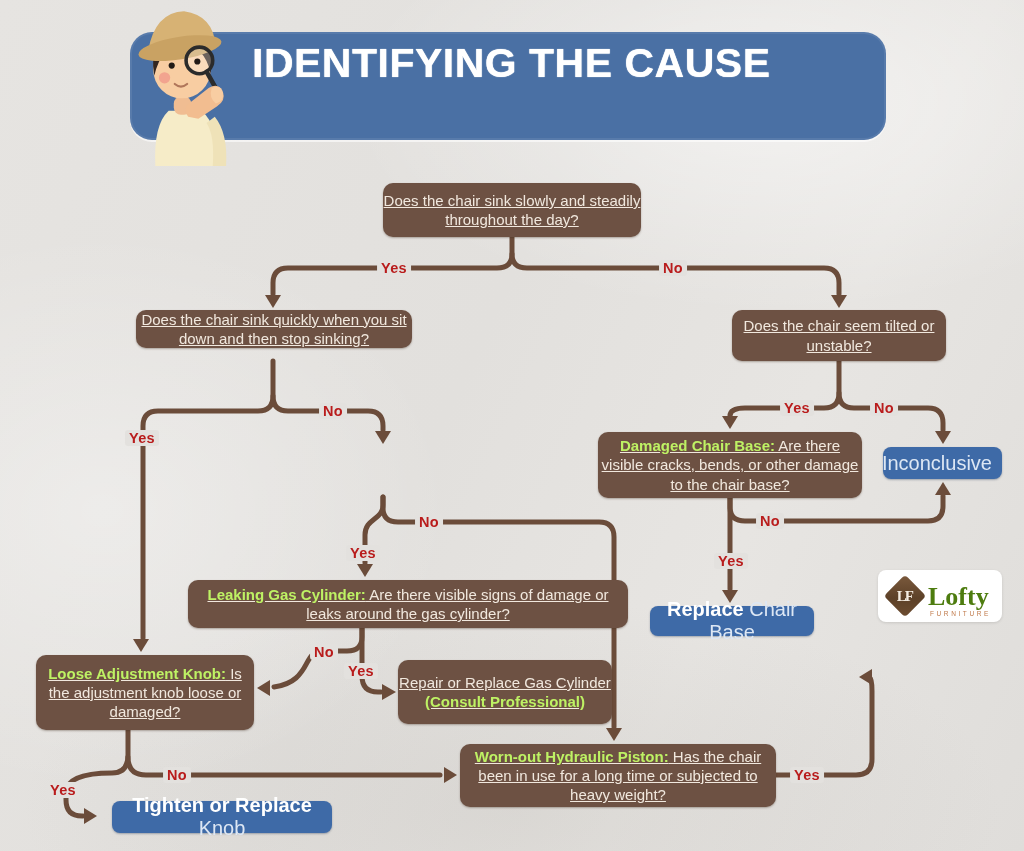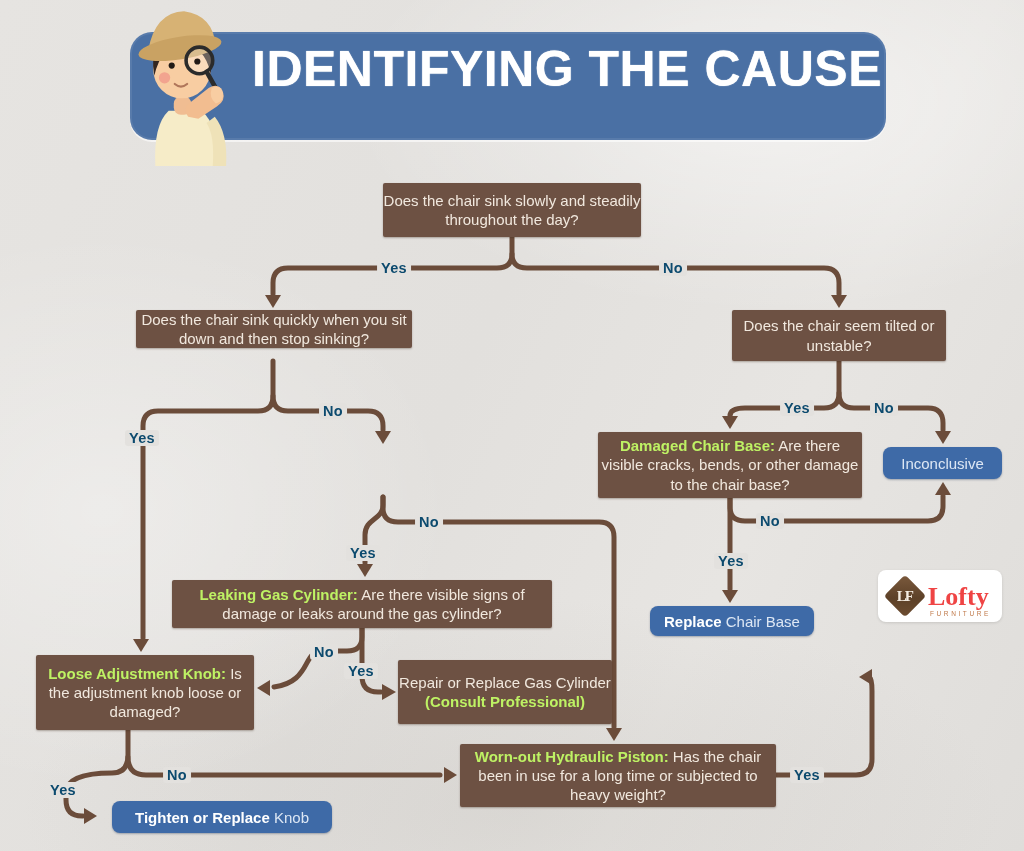--- a/index.html
+++ b/index.html
@@ -12,62 +12,62 @@
       radial-gradient(ellipse 700px 300px at 50% 95%, rgba(180,176,170,0.25), rgba(180,176,170,0) 70%),
       linear-gradient(115deg,#e6e4e1 0%,#e2e0dd 45%,#e7e5e2 70%,#dfddda 100%);
   }
   .hdr{
     position:absolute;left:130px;top:32px;width:756px;height:108px;
     background:#4a70a4;border-radius:22px;z-index:1;
     box-shadow:0 2px 0 rgba(255,255,255,0.6), inset 0 0 0 2px rgba(255,255,255,0.08);
   }
   .hdr-text{
     position:absolute;left:252px;top:40px;z-index:2;color:#ffffff;
-    font-weight:bold;font-size:50px;line-height:1.17;letter-spacing:0.5px;
+    font-weight:bold;font-size:41px;line-height:1.17;letter-spacing:0.5px;
     text-shadow:0 0 1px #fff;white-space:nowrap;
   }
   .hdr-text .l2{margin-left:14px;}
   .node{
-    position:absolute;background:#6d5143;border-radius:2px;color:#f1e8de;
+    position:absolute;background:#6d5143;border-radius:10px;color:#f1e8de;
     display:flex;align-items:center;justify-content:center;text-align:center;
     font-size:15px;line-height:1.28;padding:5px 0;box-sizing:border-box;
-    box-shadow:0 1px 2px rgba(60,40,25,0.35);z-index:3;
+    box-shadow:0 1px 2px rgba(60,40,25,0.35);z-index:3;text-decoration:underline;
   }
   .node b{color:#bef264;}
   .result{
     position:absolute;background:#3e6aa7;border-radius:8px;color:#dde7f4;
-    display:flex;align-items:center;justify-content:center;text-align:center;
-    font-size:15px;padding:4px 10px;box-sizing:border-box;
+    display:flex;align-items:center;justify-content:flex-end;text-align:center;
+    font-size:20px;padding:4px 10px;box-sizing:border-box;
     box-shadow:0 1px 2px rgba(30,50,80,0.35);z-index:3;
   }
   .result b{color:#ffffff;}
   .edge-label{
     position:absolute;transform:translate(-50%,-50%);z-index:4;
-    color:#0c4a6e;font-weight:bold;font-size:14.5px;
+    color:#b91c1c;font-weight:bold;font-size:14.5px;
     background:#e3e1de;padding:0 4px;border-radius:3px;letter-spacing:0.3px;
   }
   #connectors{position:absolute;left:0;top:0;z-index:2;pointer-events:none;}
   #connectors path{stroke:#6b4c3a;stroke-width:5;fill:none;stroke-linecap:round;}
   #connectors polygon{fill:#6b4c3a;}
   .logo{
     position:absolute;left:878px;top:570px;width:124px;height:52px;
     background:#ffffff;border-radius:8px;z-index:3;display:flex;align-items:center;
     box-shadow:0 1px 3px rgba(0,0,0,0.12);padding:0 6px;box-sizing:border-box;
   }
   .logo-diamond{
     width:30px;height:30px;transform:rotate(45deg);border-radius:4px;
     background:linear-gradient(135deg,#7b5a3d 0%,#5d4128 55%,#6d4d31 100%);
     display:flex;align-items:center;justify-content:center;flex:none;margin:0 8px 0 6px;
   }
   .logo-mono{
     transform:rotate(-45deg);color:#f4ede2;font-family:"Liberation Serif",serif;
     font-weight:bold;font-size:15px;letter-spacing:-2px;
   }
   .logo-words{display:flex;flex-direction:column;line-height:1;}
-  .logo-name{color:#ef4444;font-family:"Liberation Serif",serif;font-weight:bold;font-size:26px;margin-top:9px;}
+  .logo-name{color:#4d7c0f;font-family:"Liberation Serif",serif;font-weight:bold;font-size:26px;margin-top:9px;}
   .logo-sub{color:#c07a4a;font-size:6.5px;letter-spacing:2.6px;margin-top:1px;margin-left:2px;}
 </style>
 </head>
 <body>
 
 <div id="canvas">
 
   <div class="hdr"></div>
   <div class="hdr-text">
     <div class="l1">IDENTIFYING THE CAUSE</div>
@@ -135,21 +135,21 @@
 
   <div class="node" style="left:732px;top:310px;width:214px;height:51px">
     <span>Does the chair seem tilted or unstable?</span>
   </div>
 
 
   <div class="node" style="left:598px;top:432px;width:264px;height:66px">
     <span><b>Damaged Chair Base:</b><span> Are there visible cracks, bends, or other damage to the chair base?</span></span>
   </div>
 
-  <div class="node" style="left:172px;top:580px;width:380px;height:48px">
+  <div class="node" style="left:188px;top:580px;width:440px;height:48px">
     <span><b>Leaking Gas Cylinder:</b><span> Are there visible signs of damage or leaks around the gas cylinder?</span></span>
   </div>
 
   <div class="node" style="left:36px;top:655px;width:218px;height:75px">
     <span><b>Loose Adjustment Knob:</b><span> Is the adjustment knob loose or damaged?</span></span>
   </div>
 
   <div class="node" style="left:398px;top:660px;width:214px;height:64px">
     <span><span>Repair or Replace Gas Cylinder </span><b>(Consult Professional)</b></span>
   </div>

